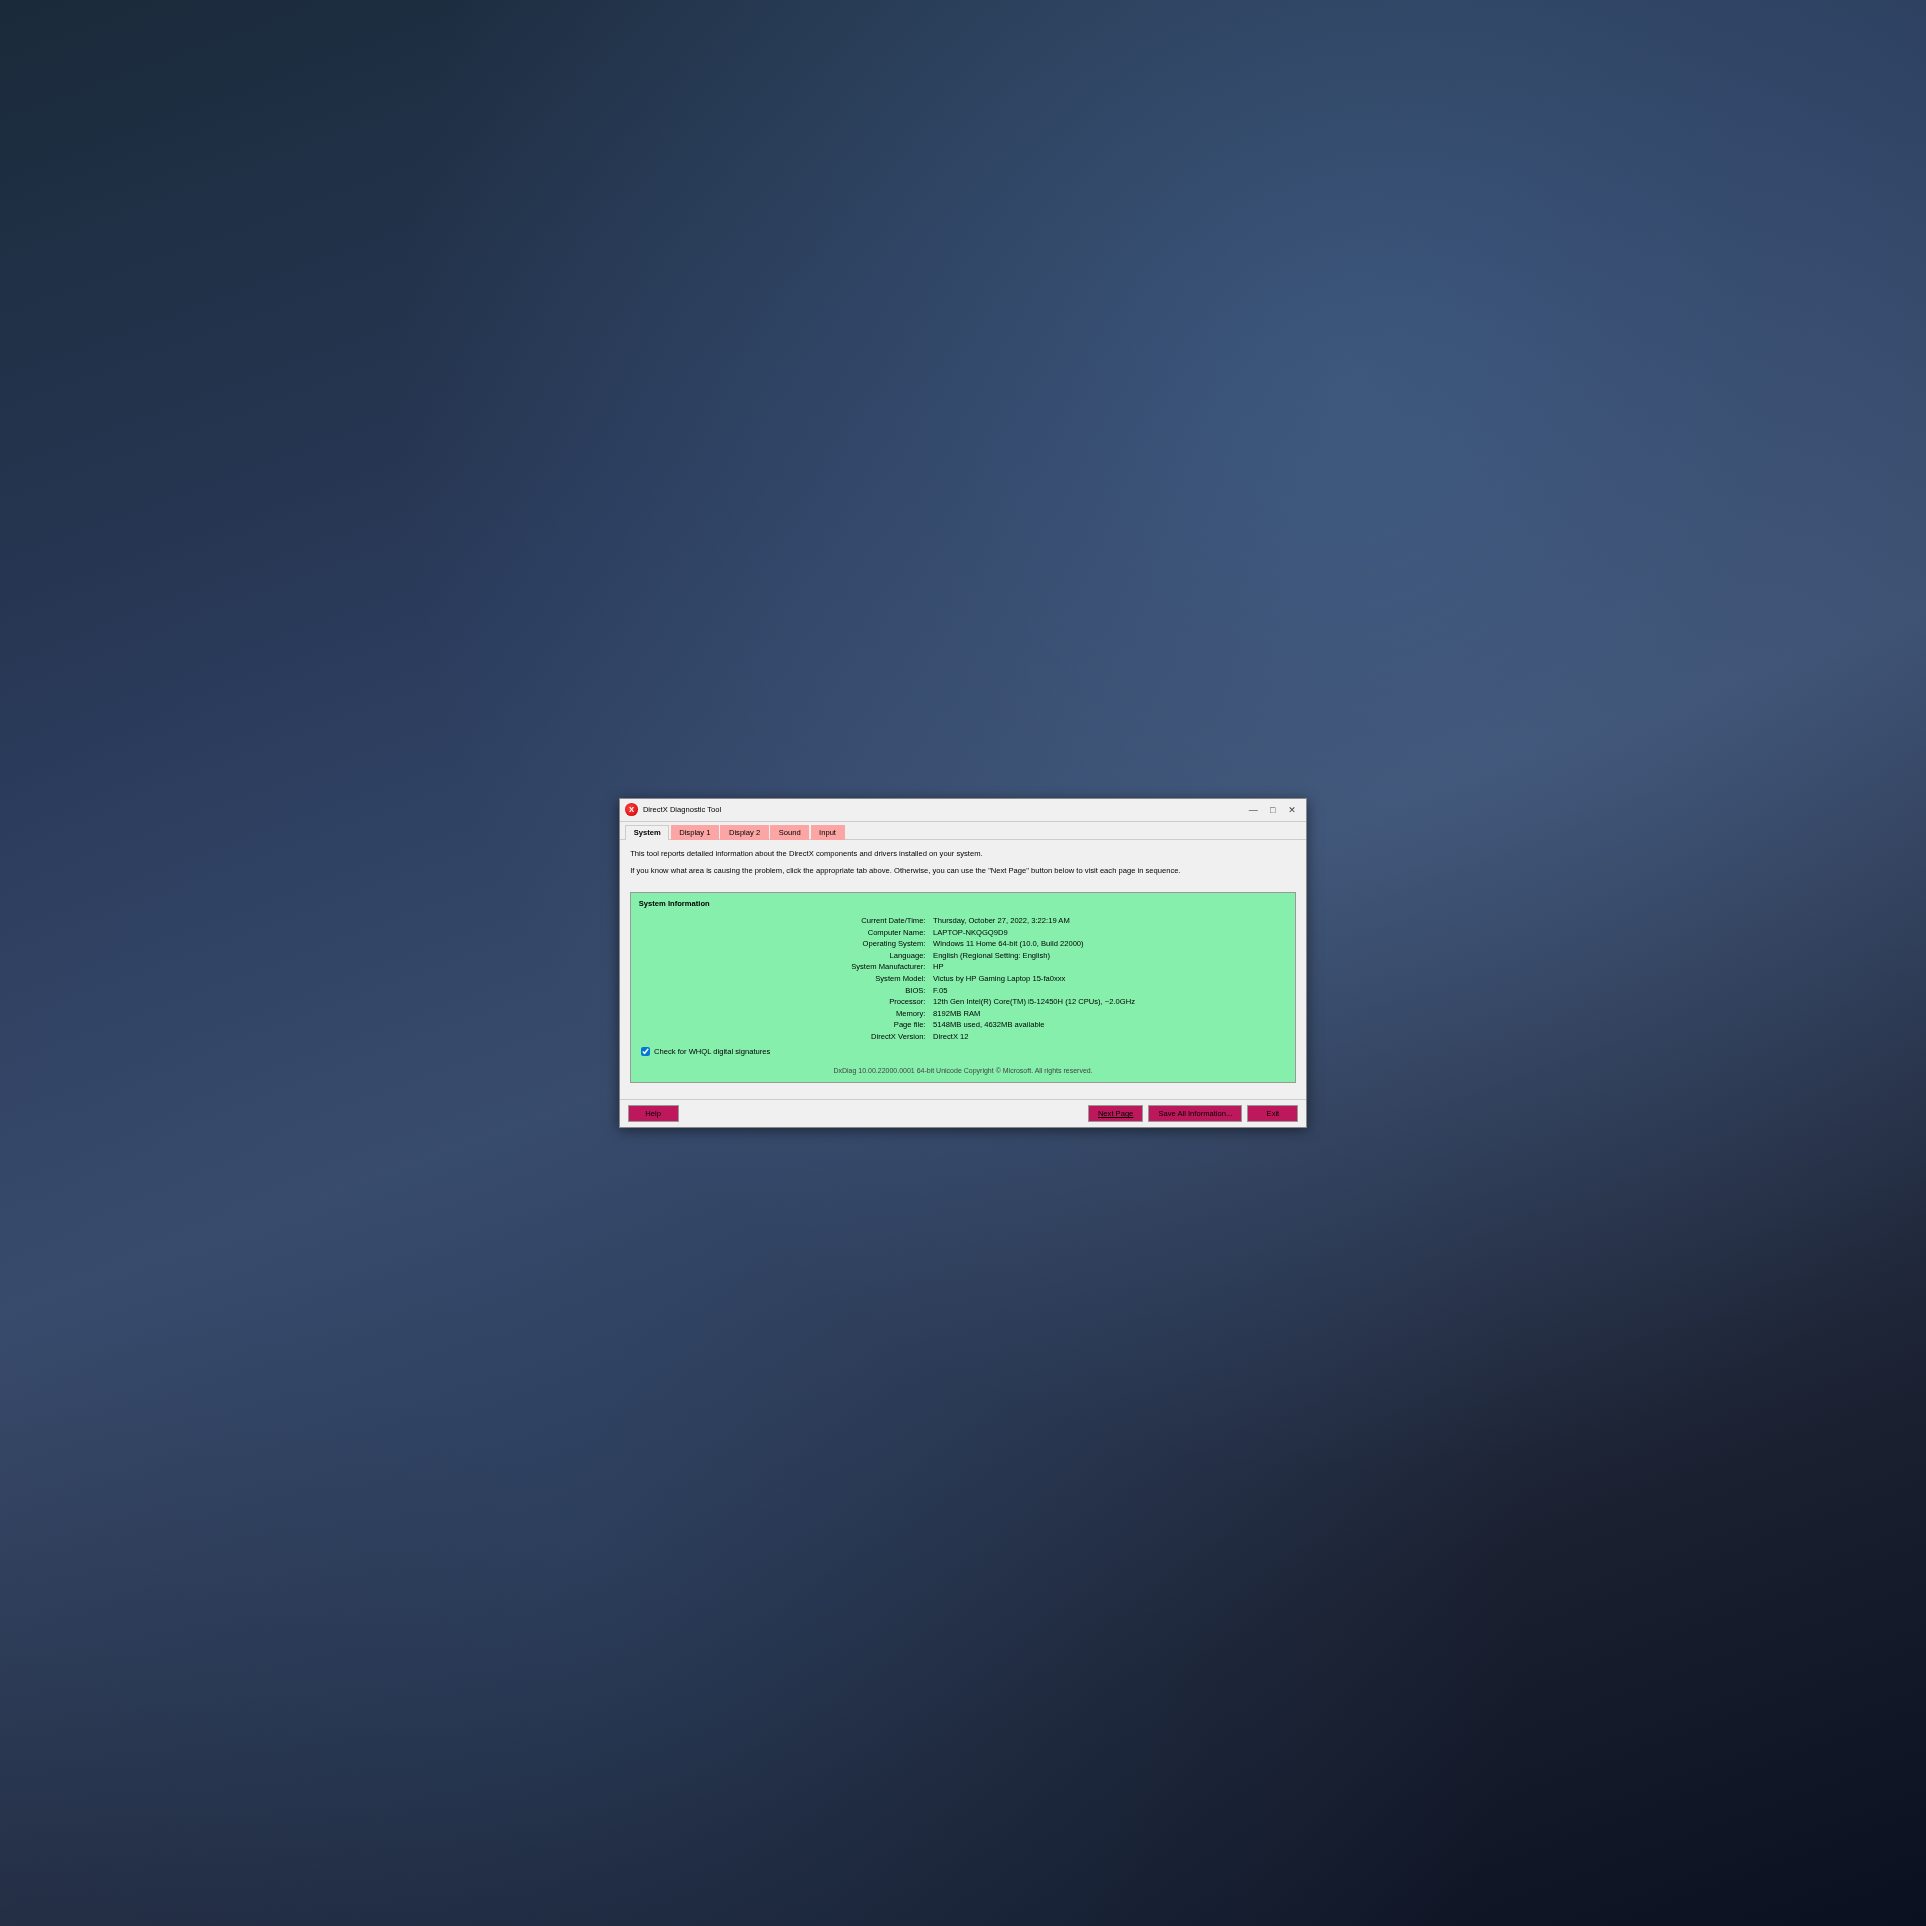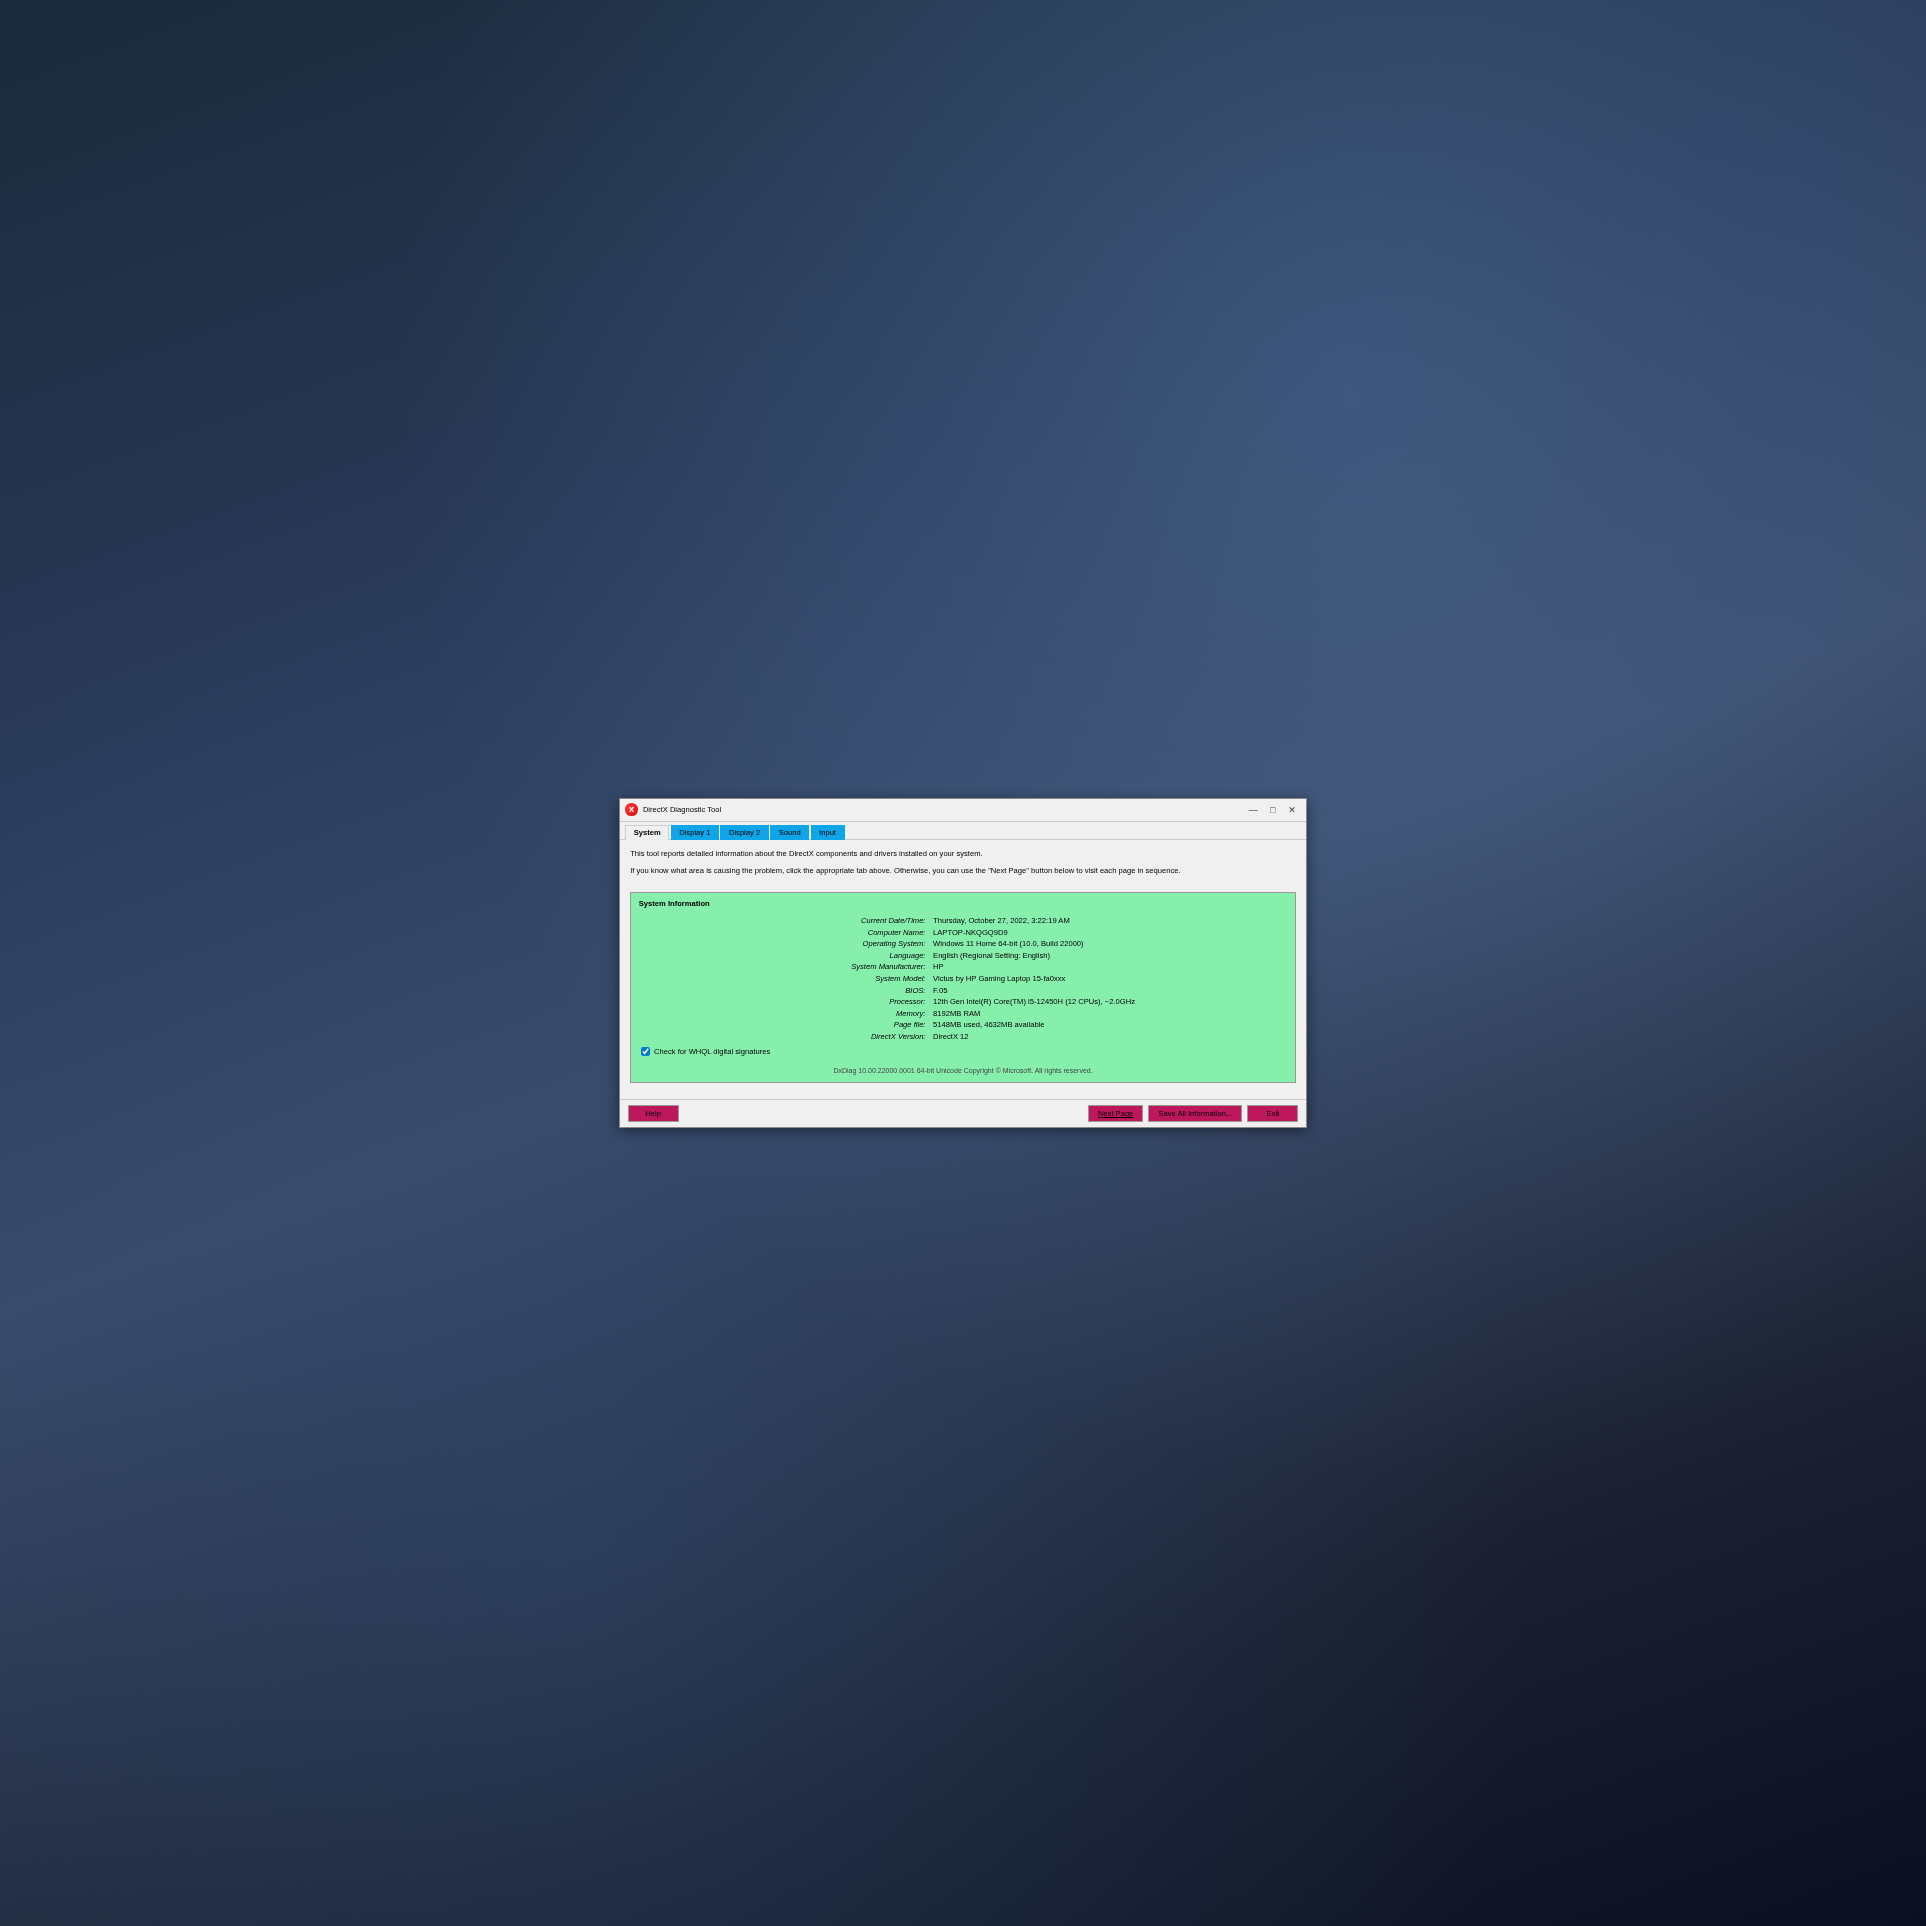--- a/index.html
+++ b/index.html
@@ -89,21 +89,21 @@
       border-bottom: 0.6px solid #ccc;
     }
 
     .tab {
       padding: 2.5px 7.6px;
       font-size: 7.6px;
       cursor: pointer;
       border: 0.6px solid transparent;
       border-bottom: none;
       margin-right: 1.3px;
-      background: #0ea5e9;
+      background: #fca5a5;
       position: relative;
       top: 0.6px;
     }
 
     .tab.active {
       background: #f0f0f0;
       border-color: #ccc;
       border-bottom-color: #f0f0f0;
       font-weight: bold;
     }
@@ -151,21 +151,20 @@
       padding: 1.3px 2.5px;
       vertical-align: top;
       color: #000;
     }
 
     .info-table tr td:first-child {
       text-align: right;
       width: 45%;
       padding-right: 5.1px;
       color: #000;
-      font-style: italic;
     }
 
     .info-table tr td:last-child {
       text-align: left;
     }
 
     .checkbox-row {
       display: flex;
       align-items: flex-start;
       padding: 5.1px 2.5px;

